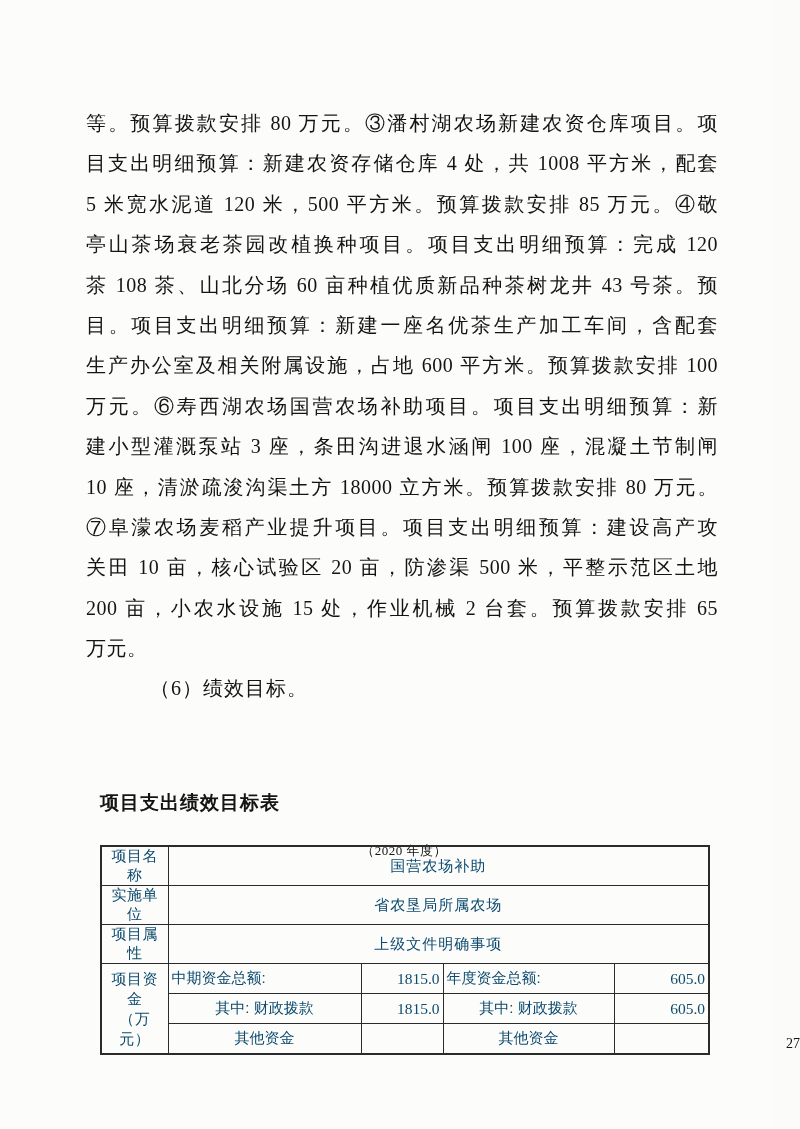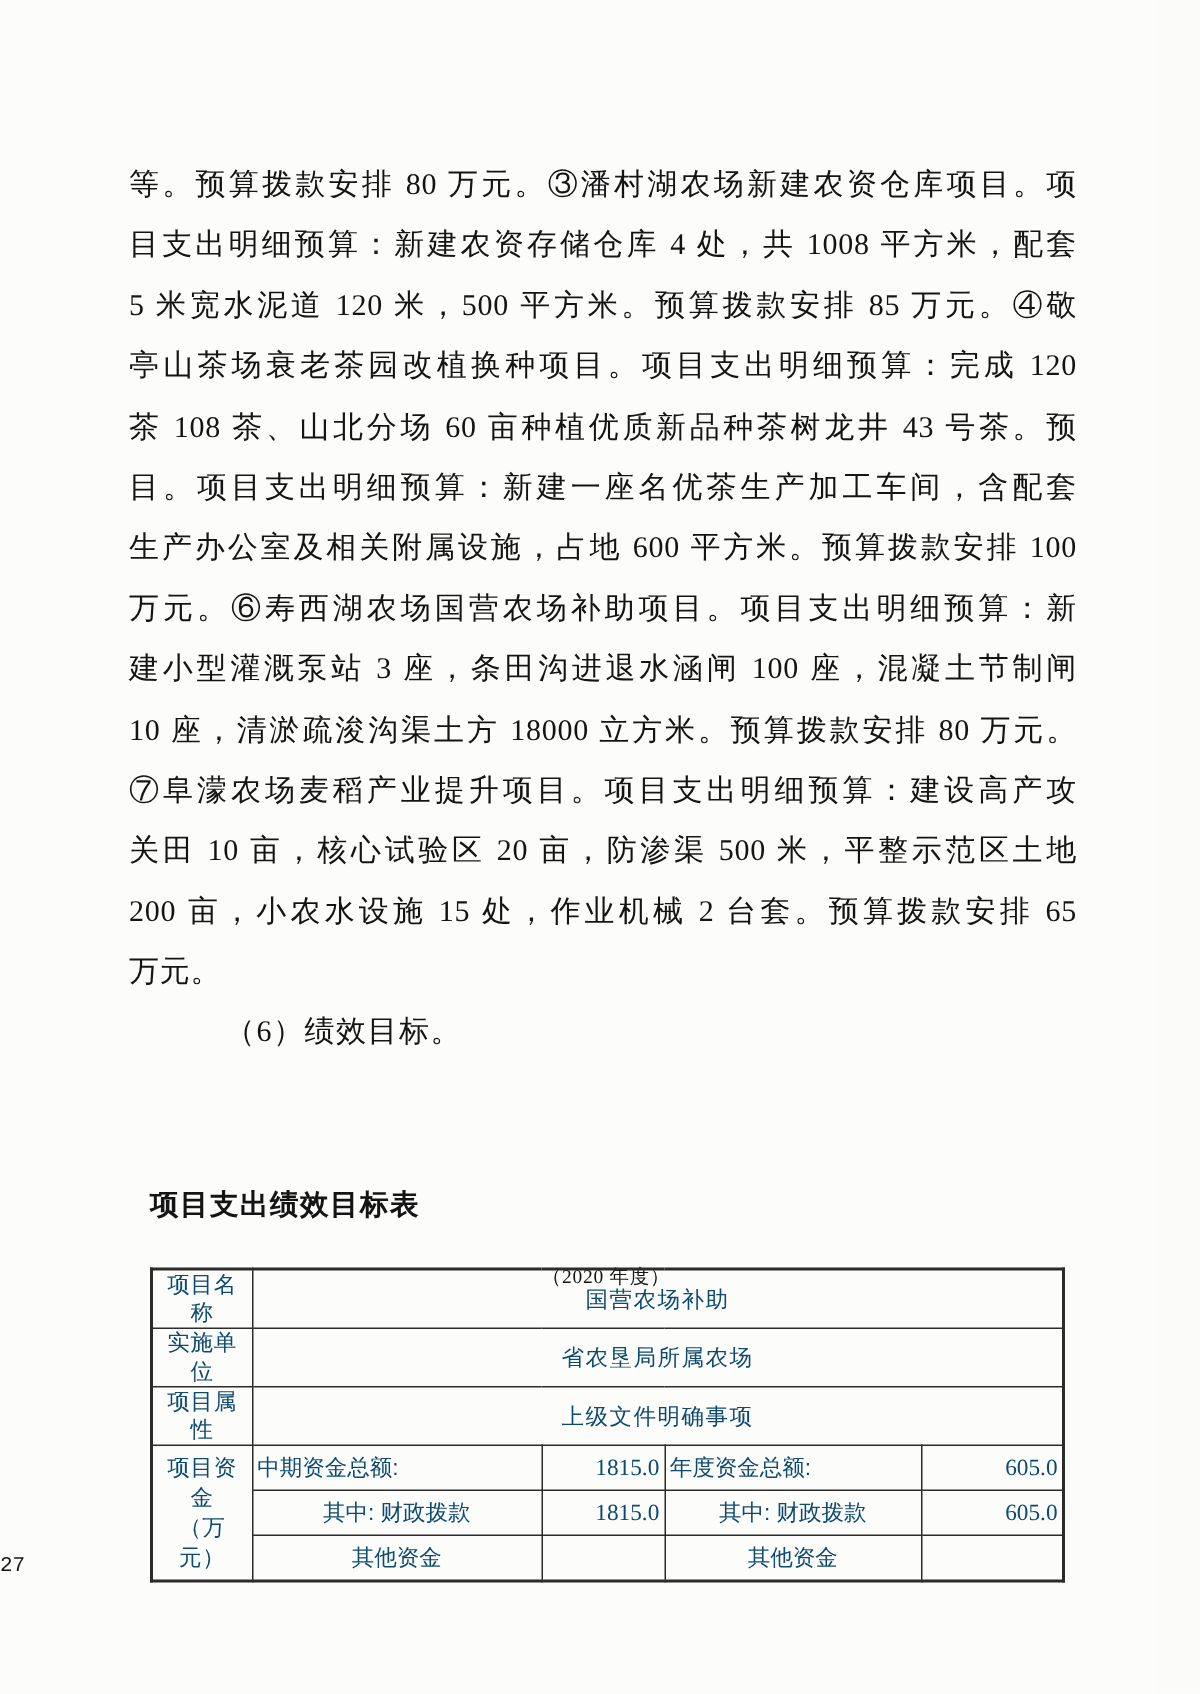--- a/index.html
+++ b/index.html
@@ -89,23 +89,22 @@
   td.amount {
     text-align: right;
     padding-right: 2px;
     font-family: "Liberation Serif", "DejaVu Serif", serif;
     font-size: 15.5px;
   }
   
   .page-num {
     position: absolute;
     left: 0; top: 1036px; width: 800px;
-    text-align: left;
+    text-align: right;
     font-size: 14px;
-    font-family: Liberation Mono, monospace;
   }
 </style>
 </head>
 <body>
 
 <div class="page">
 
   <div class="body-text">
     <div class="bline">等。预算拨款安排 80 万元。③潘村湖农场新建农资仓库项目。项</div>
     <div class="bline">目支出明细预算：新建农资存储仓库 4 处，共 1008 平方米，配套</div>

